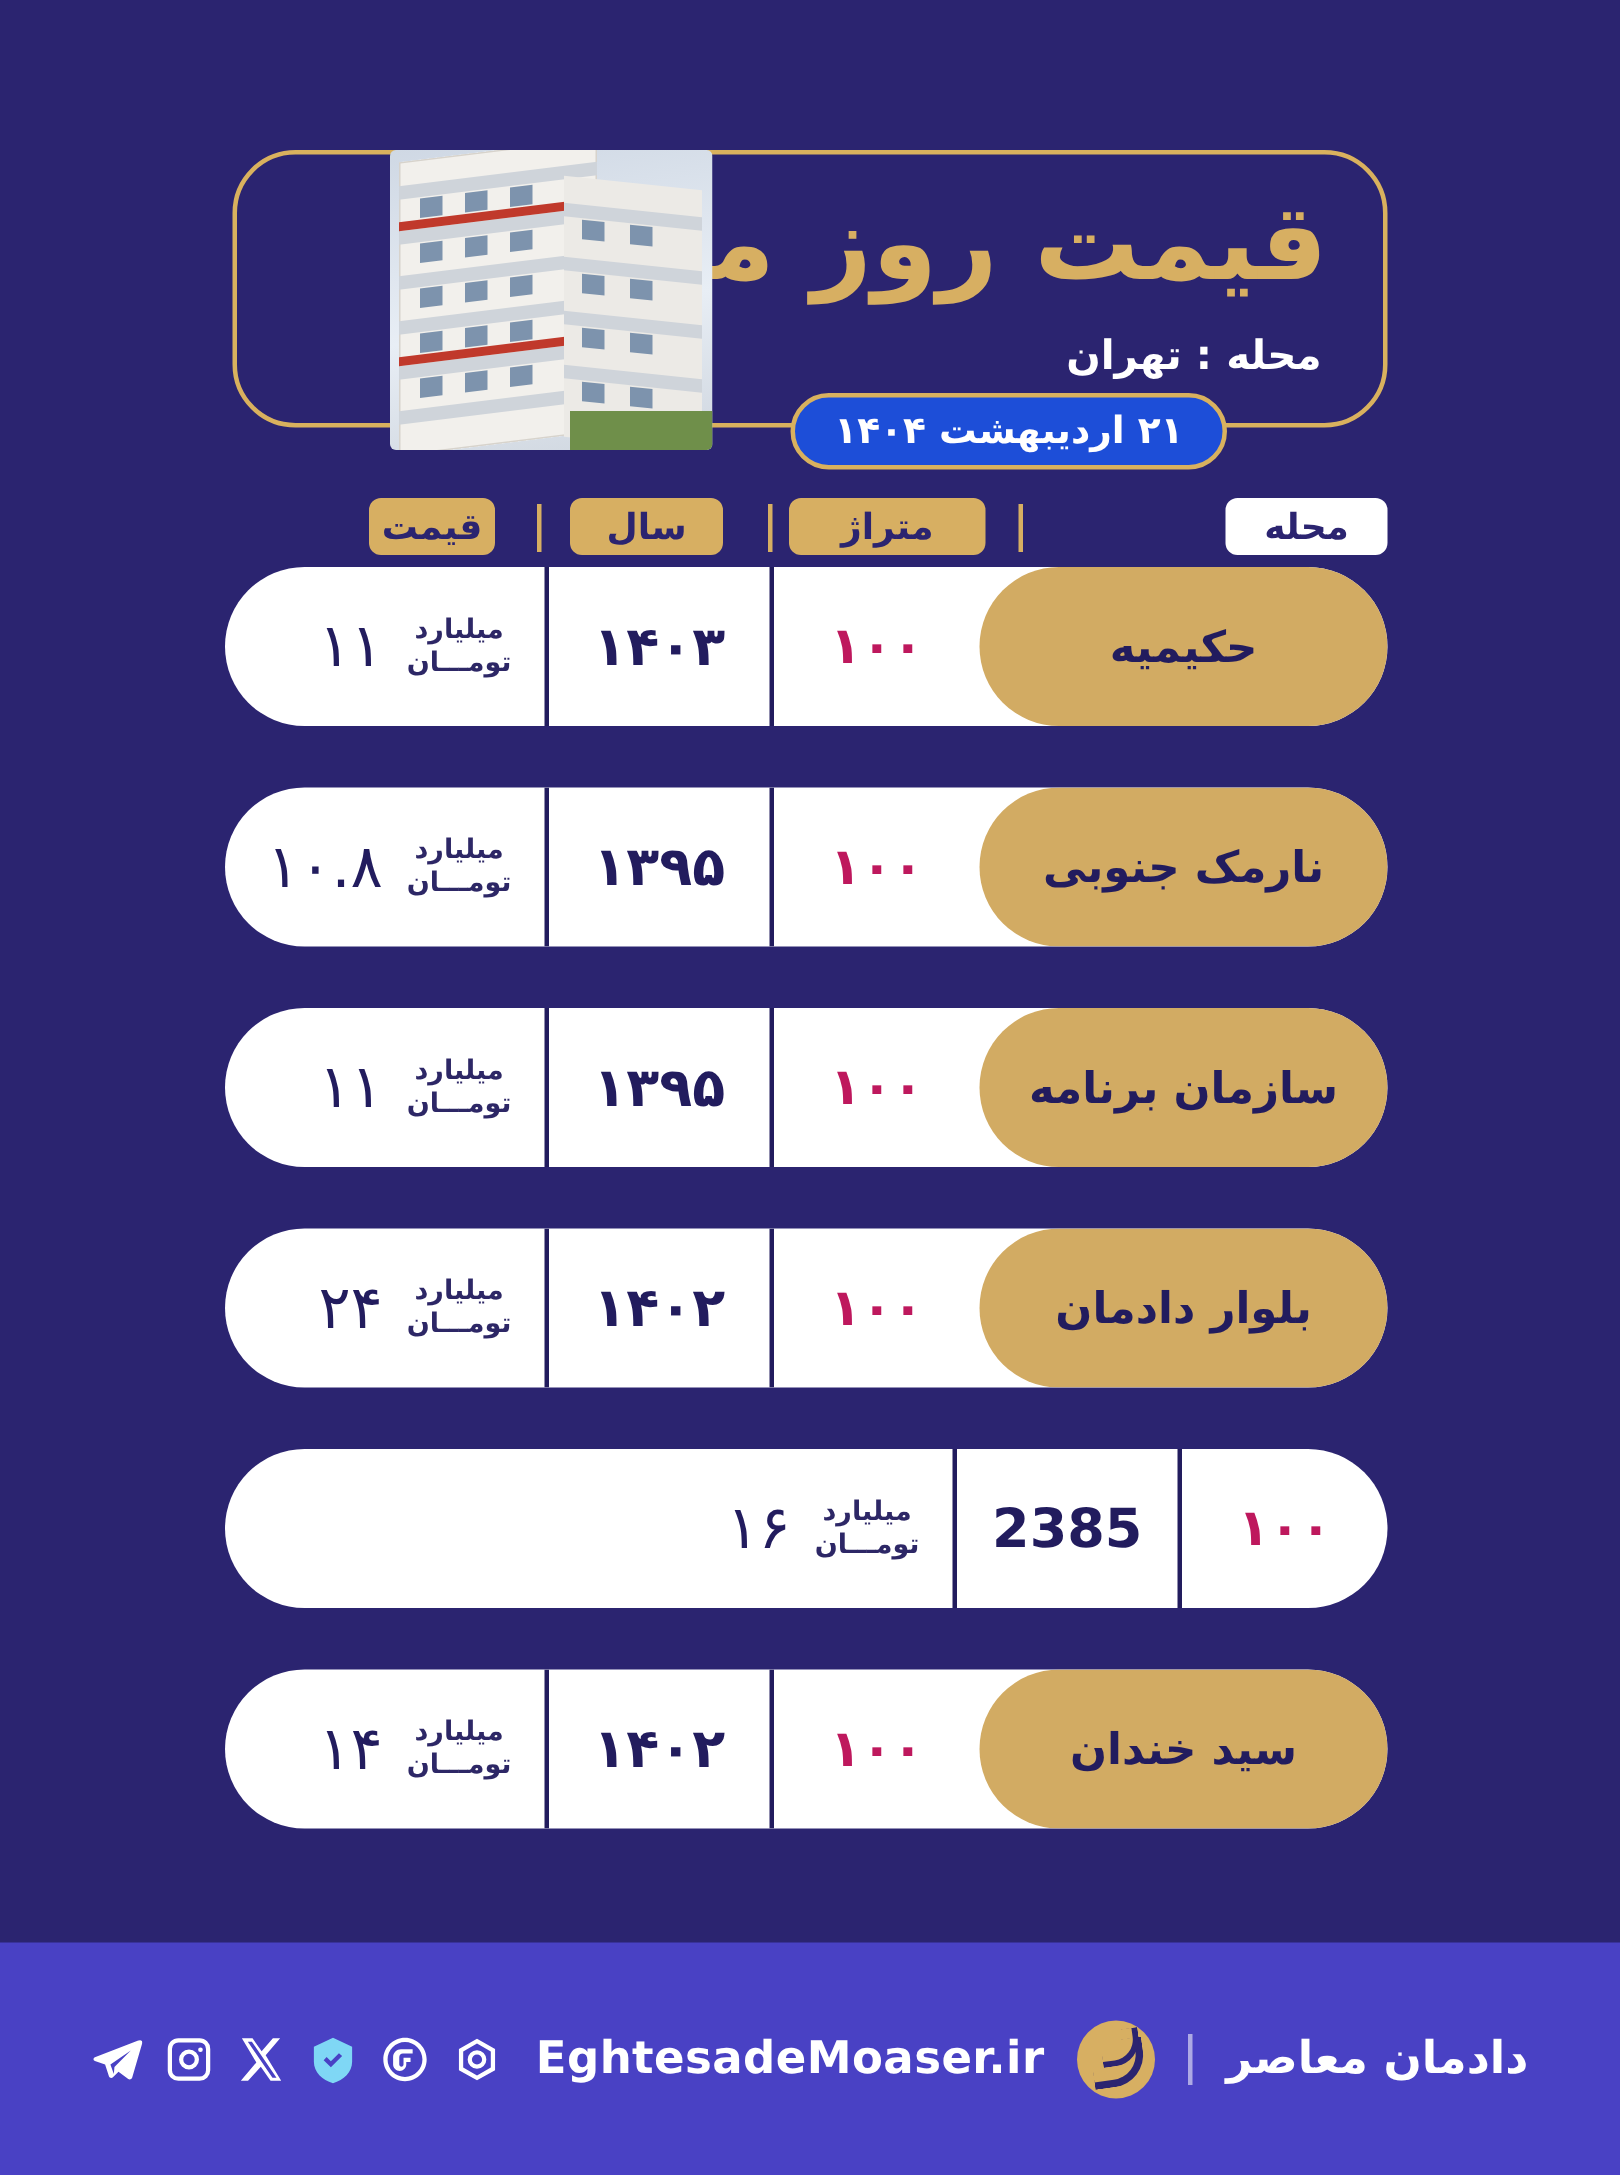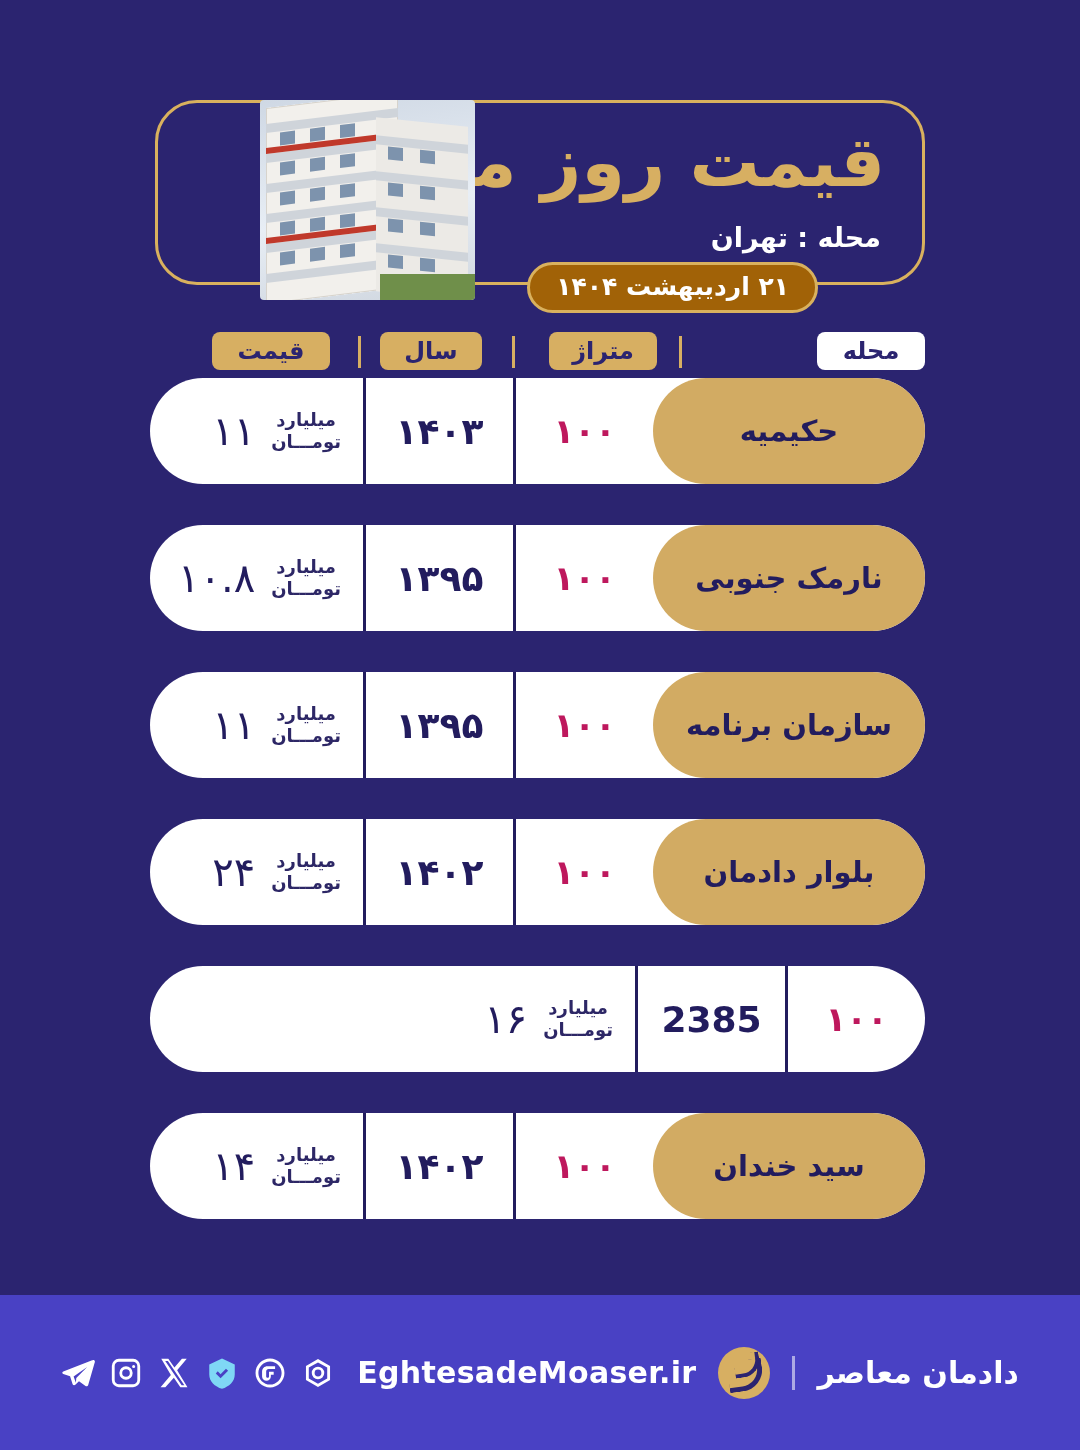--- a/index.html
+++ b/index.html
@@ -49,21 +49,21 @@
     right: 44px;
     font-size: 27px;
     font-weight: bold;
     color: #ffffff;
     white-space: nowrap;
   }
   .date-pill {
     position: absolute;
     top: 262px;
     right: 262px;
-    background: #a16207;
+    background: #1d4ed8;
     border: 3px solid #d9b15e;
     border-radius: 26px;
     padding: 7px 26px 9px;
     font-size: 25px;
     font-weight: bold;
     color: #ffffff;
     white-space: nowrap;
   }
 
   
@@ -133,23 +133,23 @@
     border-radius: 8px;
     height: 38px;
     display: flex;
     align-items: center;
     justify-content: center;
     font-size: 24px;
     font-weight: bold;
     color: #2b2470;
   }
   .col-pill.mahalle { right: 0px;   width: 108px; background: #ffffff; }
-  .col-pill.metraj  { right: 268px; width: 108px; }
+  .col-pill.metraj  { right: 268px; width: 131px; }
   .col-pill.sal     { right: 443px; width: 102px; }
-  .col-pill.gheymat { right: 595px; width: 118px; }
+  .col-pill.gheymat { right: 595px; width: 84px; }
   .col-div {
     position: absolute;
     top: 4px;
     width: 3px;
     height: 32px;
     background: #d7af62;
   }
   .col-div.d1 { right: 243px; }
   .col-div.d2 { right: 410px; }
   .col-div.d3 { right: 564px; }

